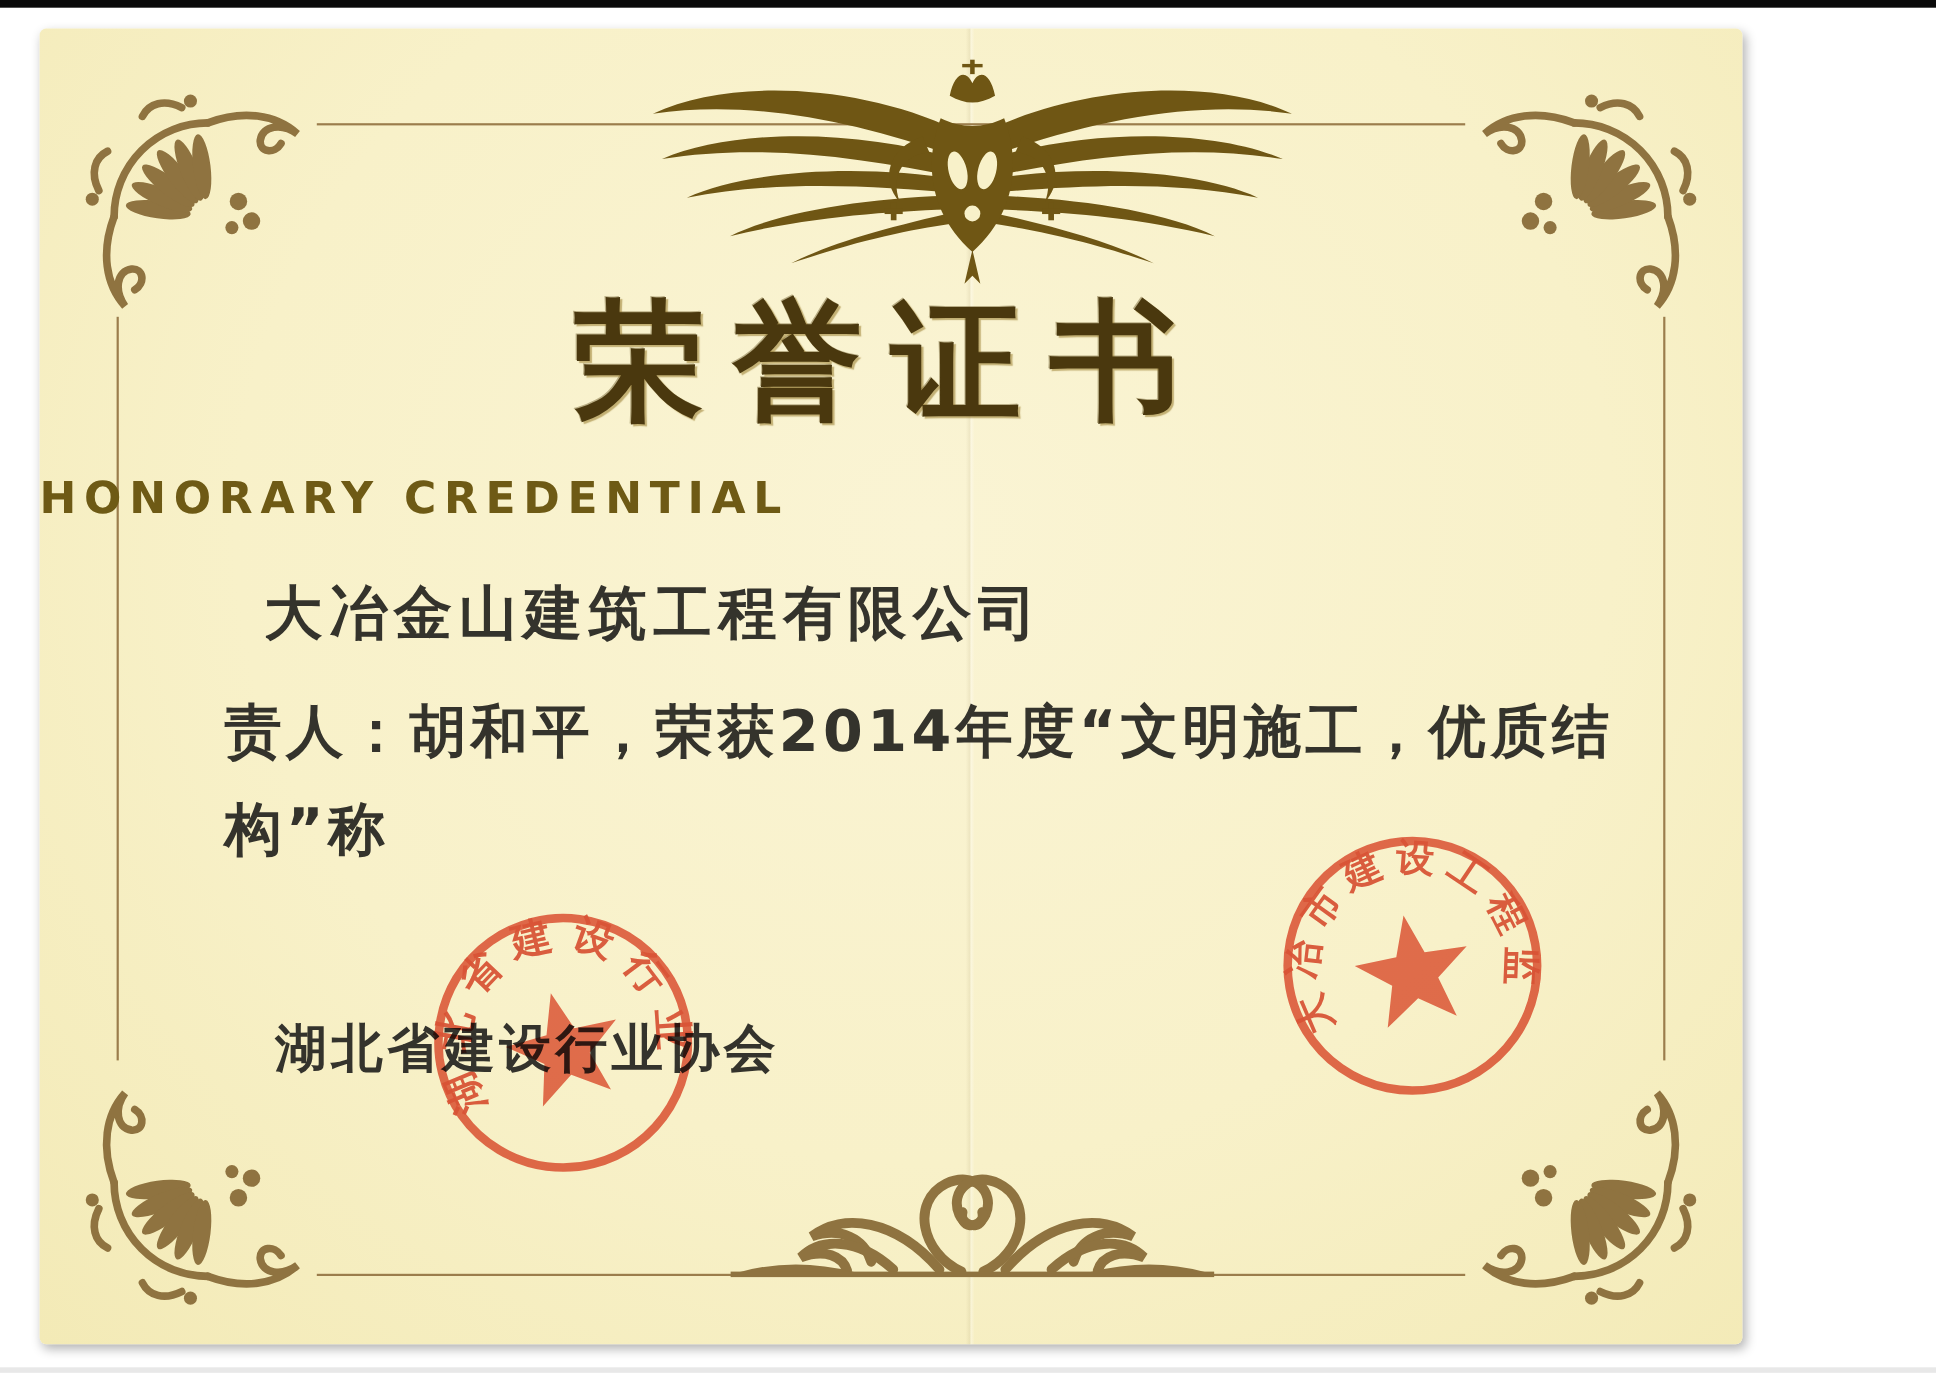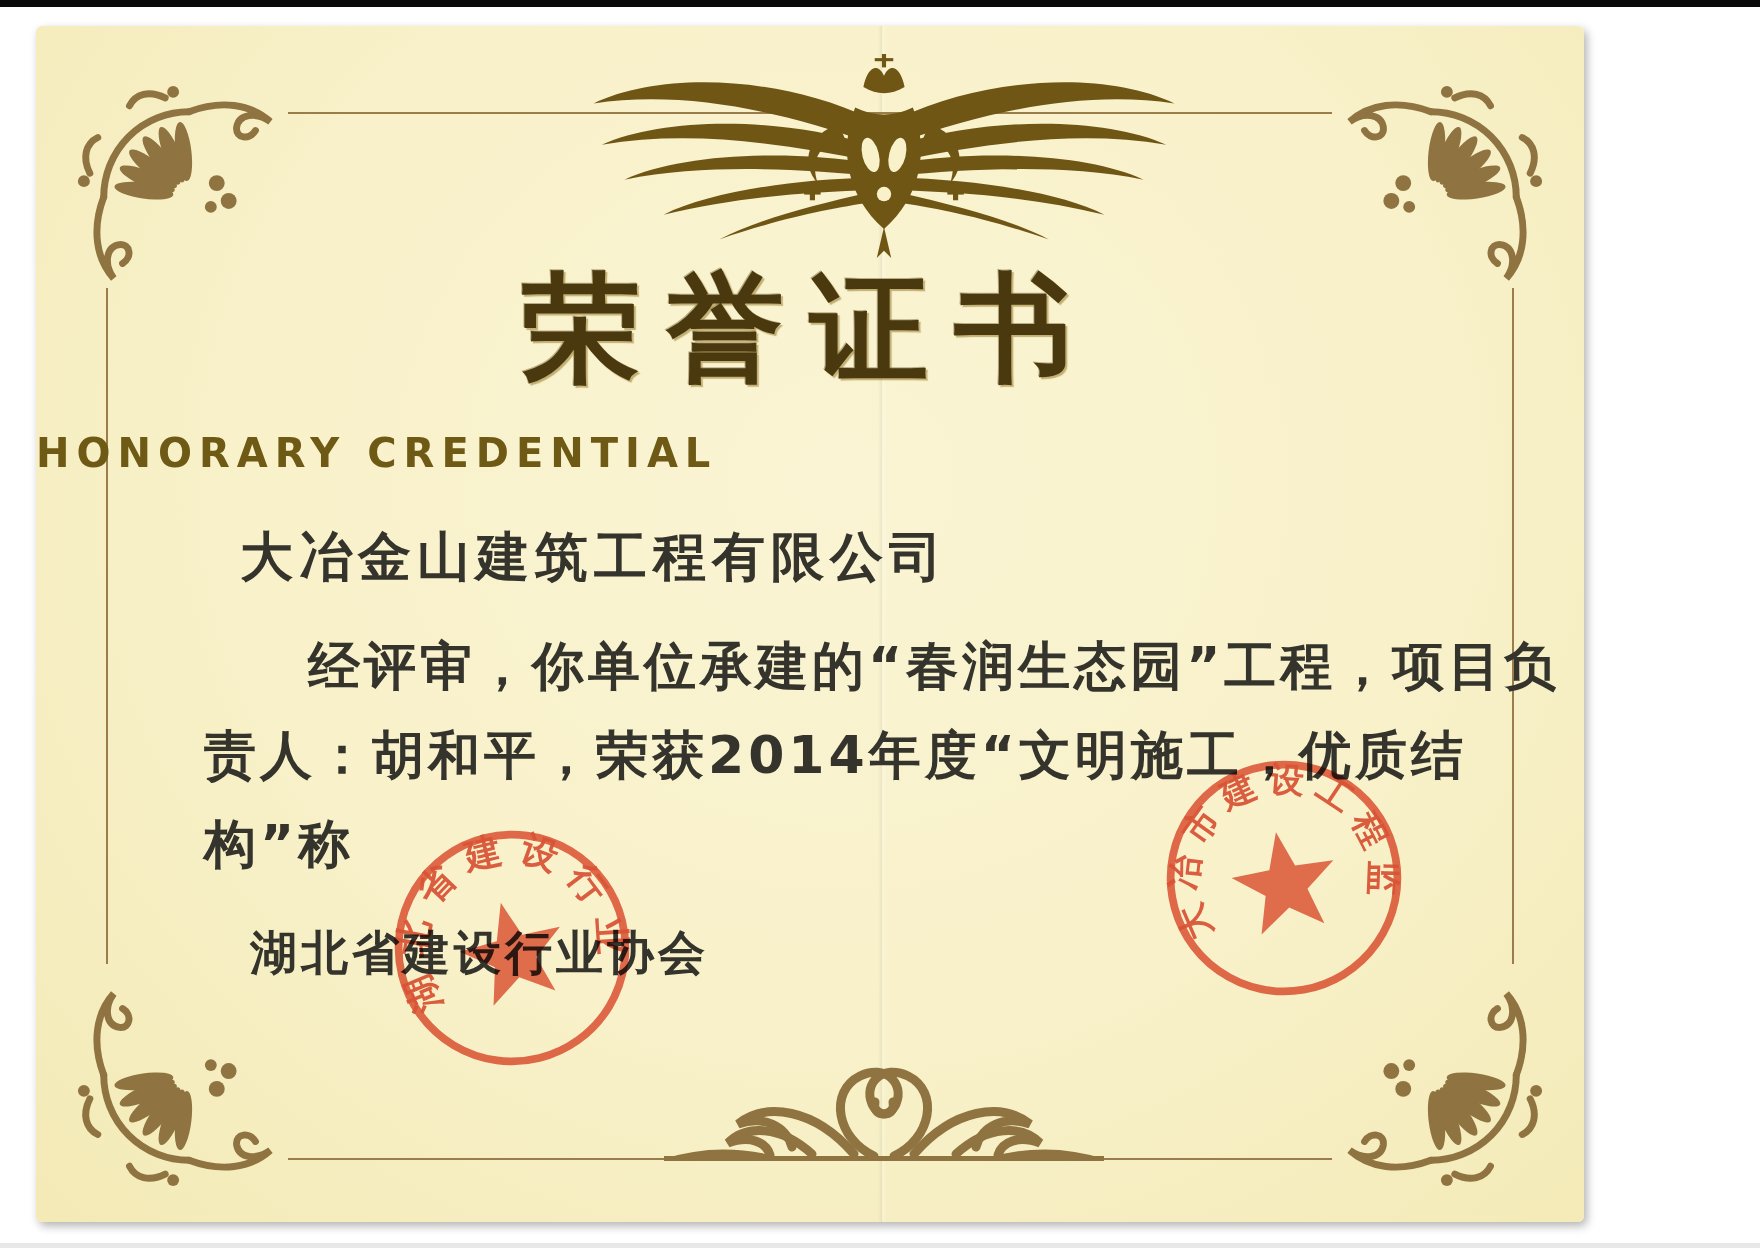--- a/index.html
+++ b/index.html
@@ -186,21 +186,20 @@
       <circle cx="310" cy="136" r="7"></circle>
     </g>
   </svg>
 
   <div class="cert-title">荣誉证书</div>
   <div class="cert-subtitle">HONORARY CREDENTIAL</div>
 
   <div class="recipient ink">大冶金山建筑工程有限公司</div>
 
   <div class="body-text ink">
-    <div><span class="indent"></span><span>经评审，你单位承建的“春润生态园”工程，项目负</span></div>
     <div>责人：胡和平，荣获2014年度“文明施工，优质结构”称</div>
   </div>
 
   <div class="issuer-left ink">湖北省建设行业协会</div>
 
   <svg class="stamp left" viewBox="0 0 260 260">
     <defs>
         <path id="arcL" d="M52,176 A90,90 0 1 1 208,176"></path>
       </defs>
     <circle cx="130" cy="130" r="117" fill="none" stroke="#e05038" stroke-width="8" opacity="0.9"></circle>

